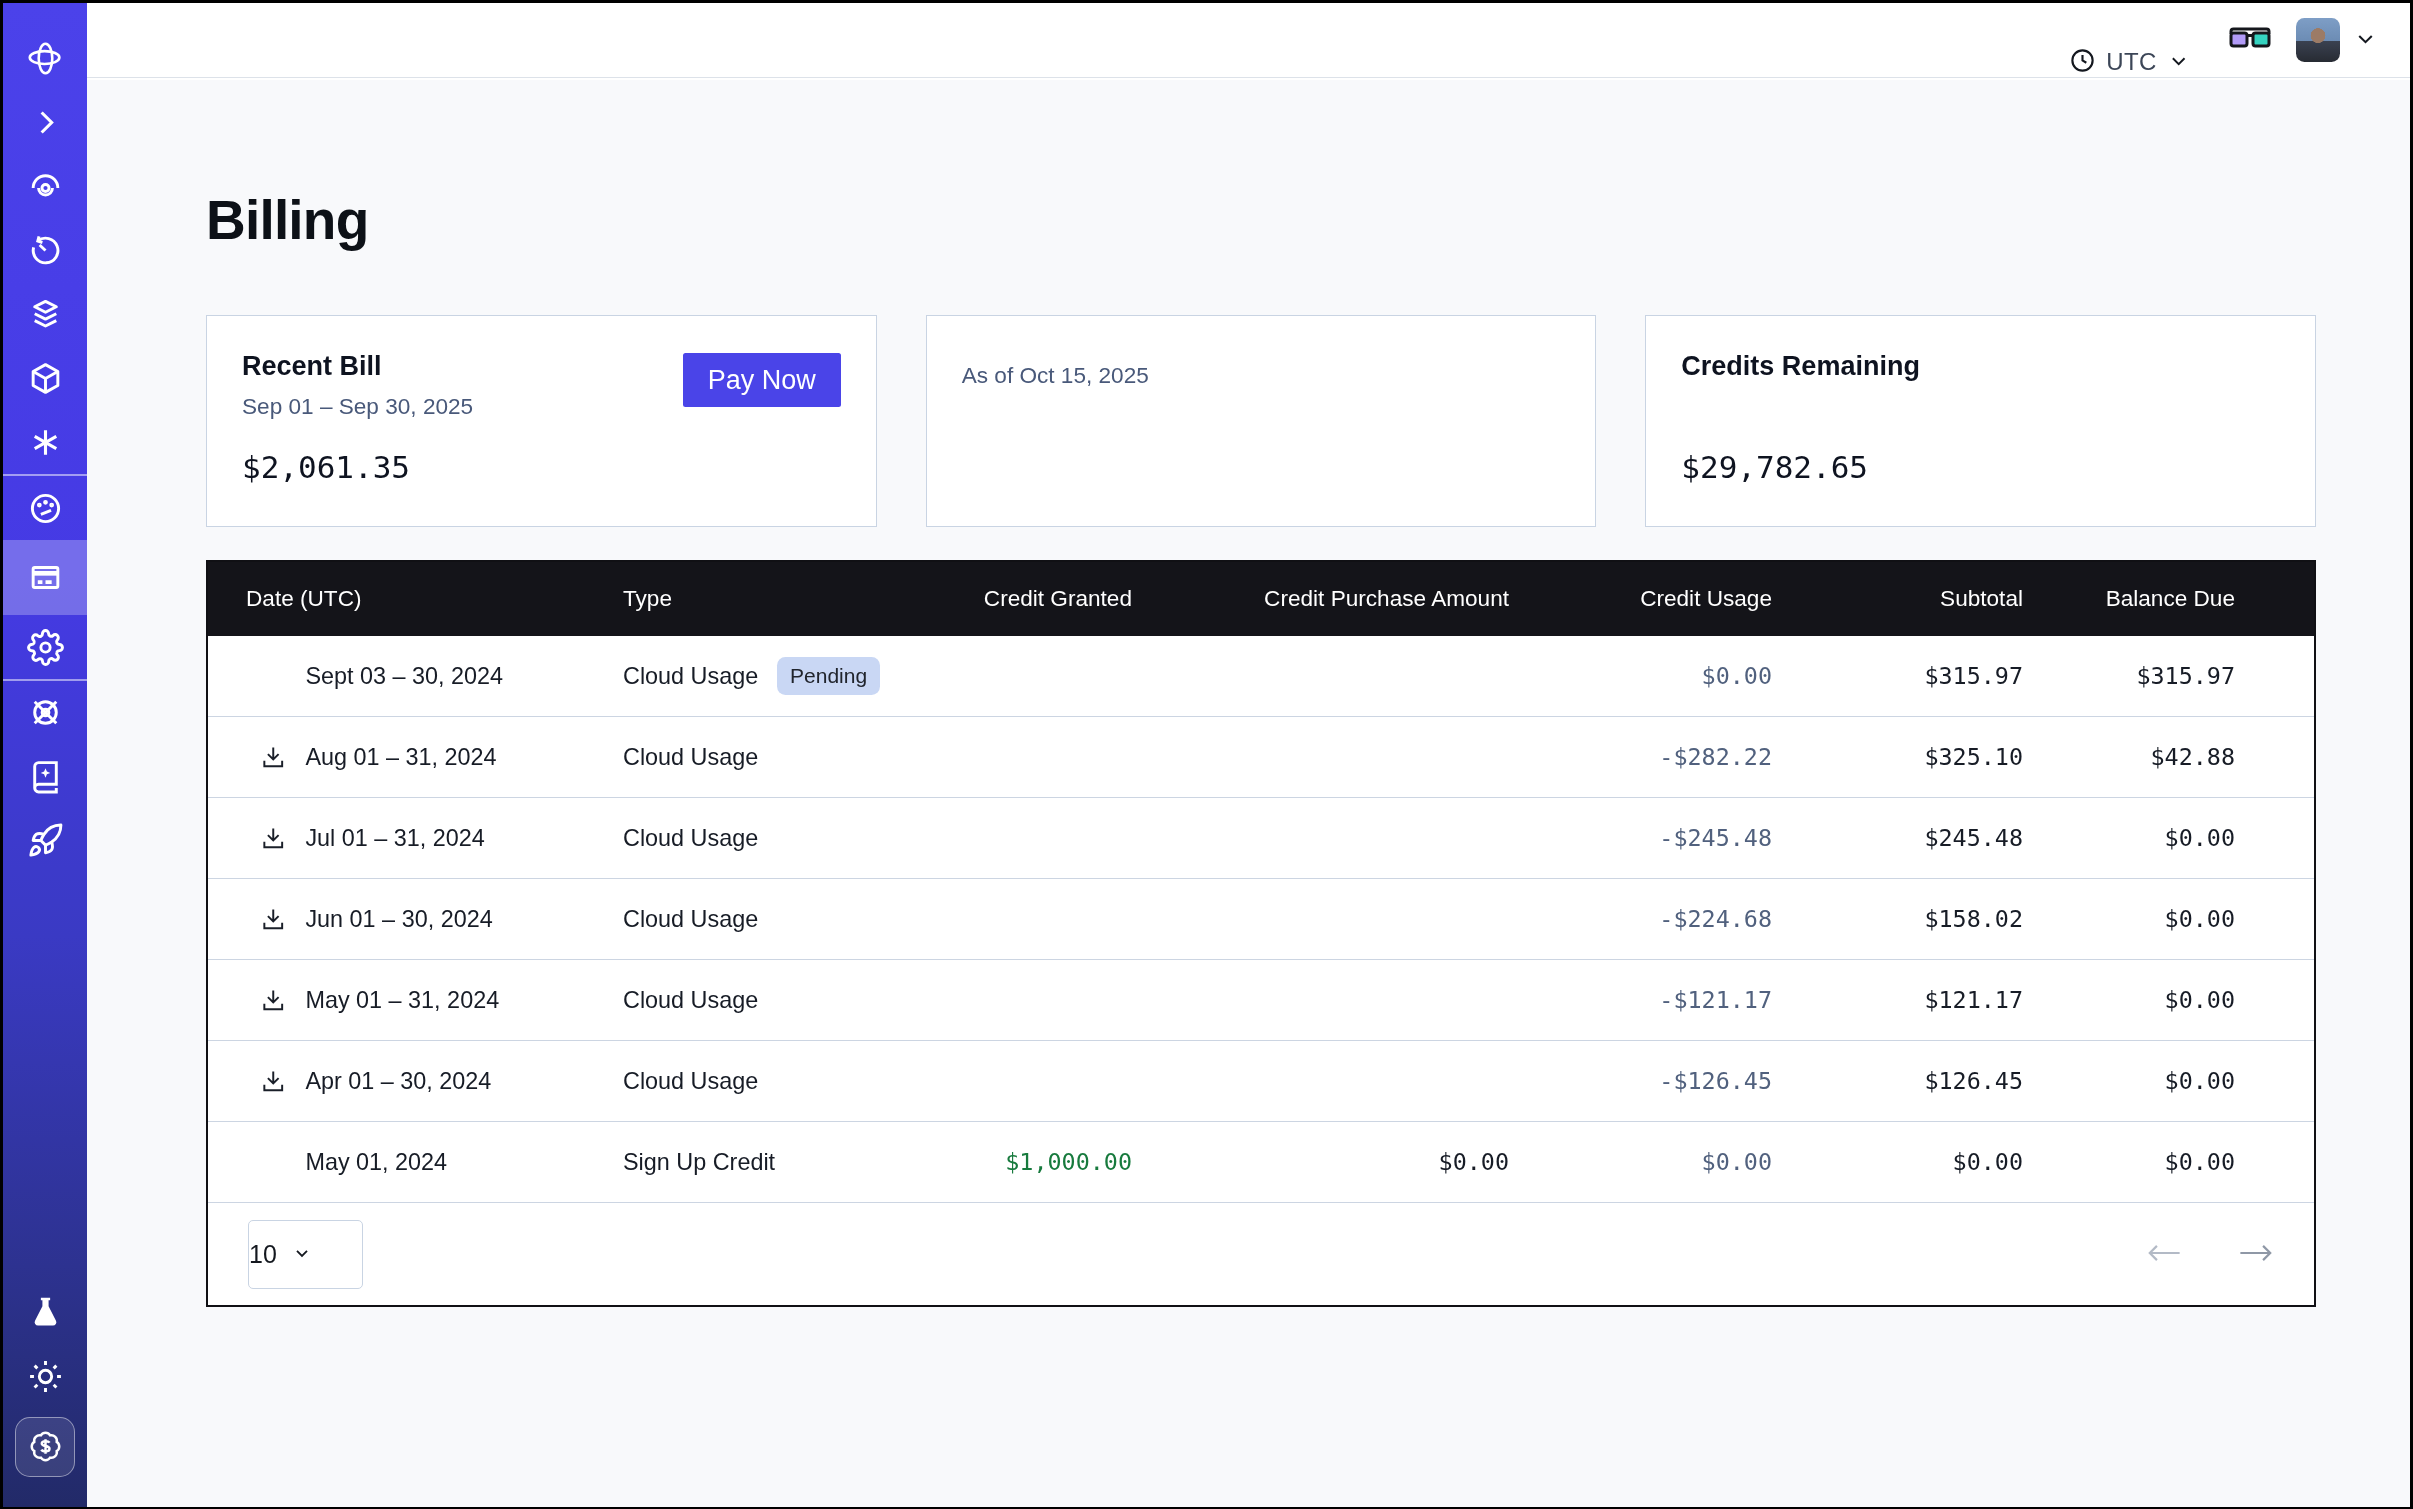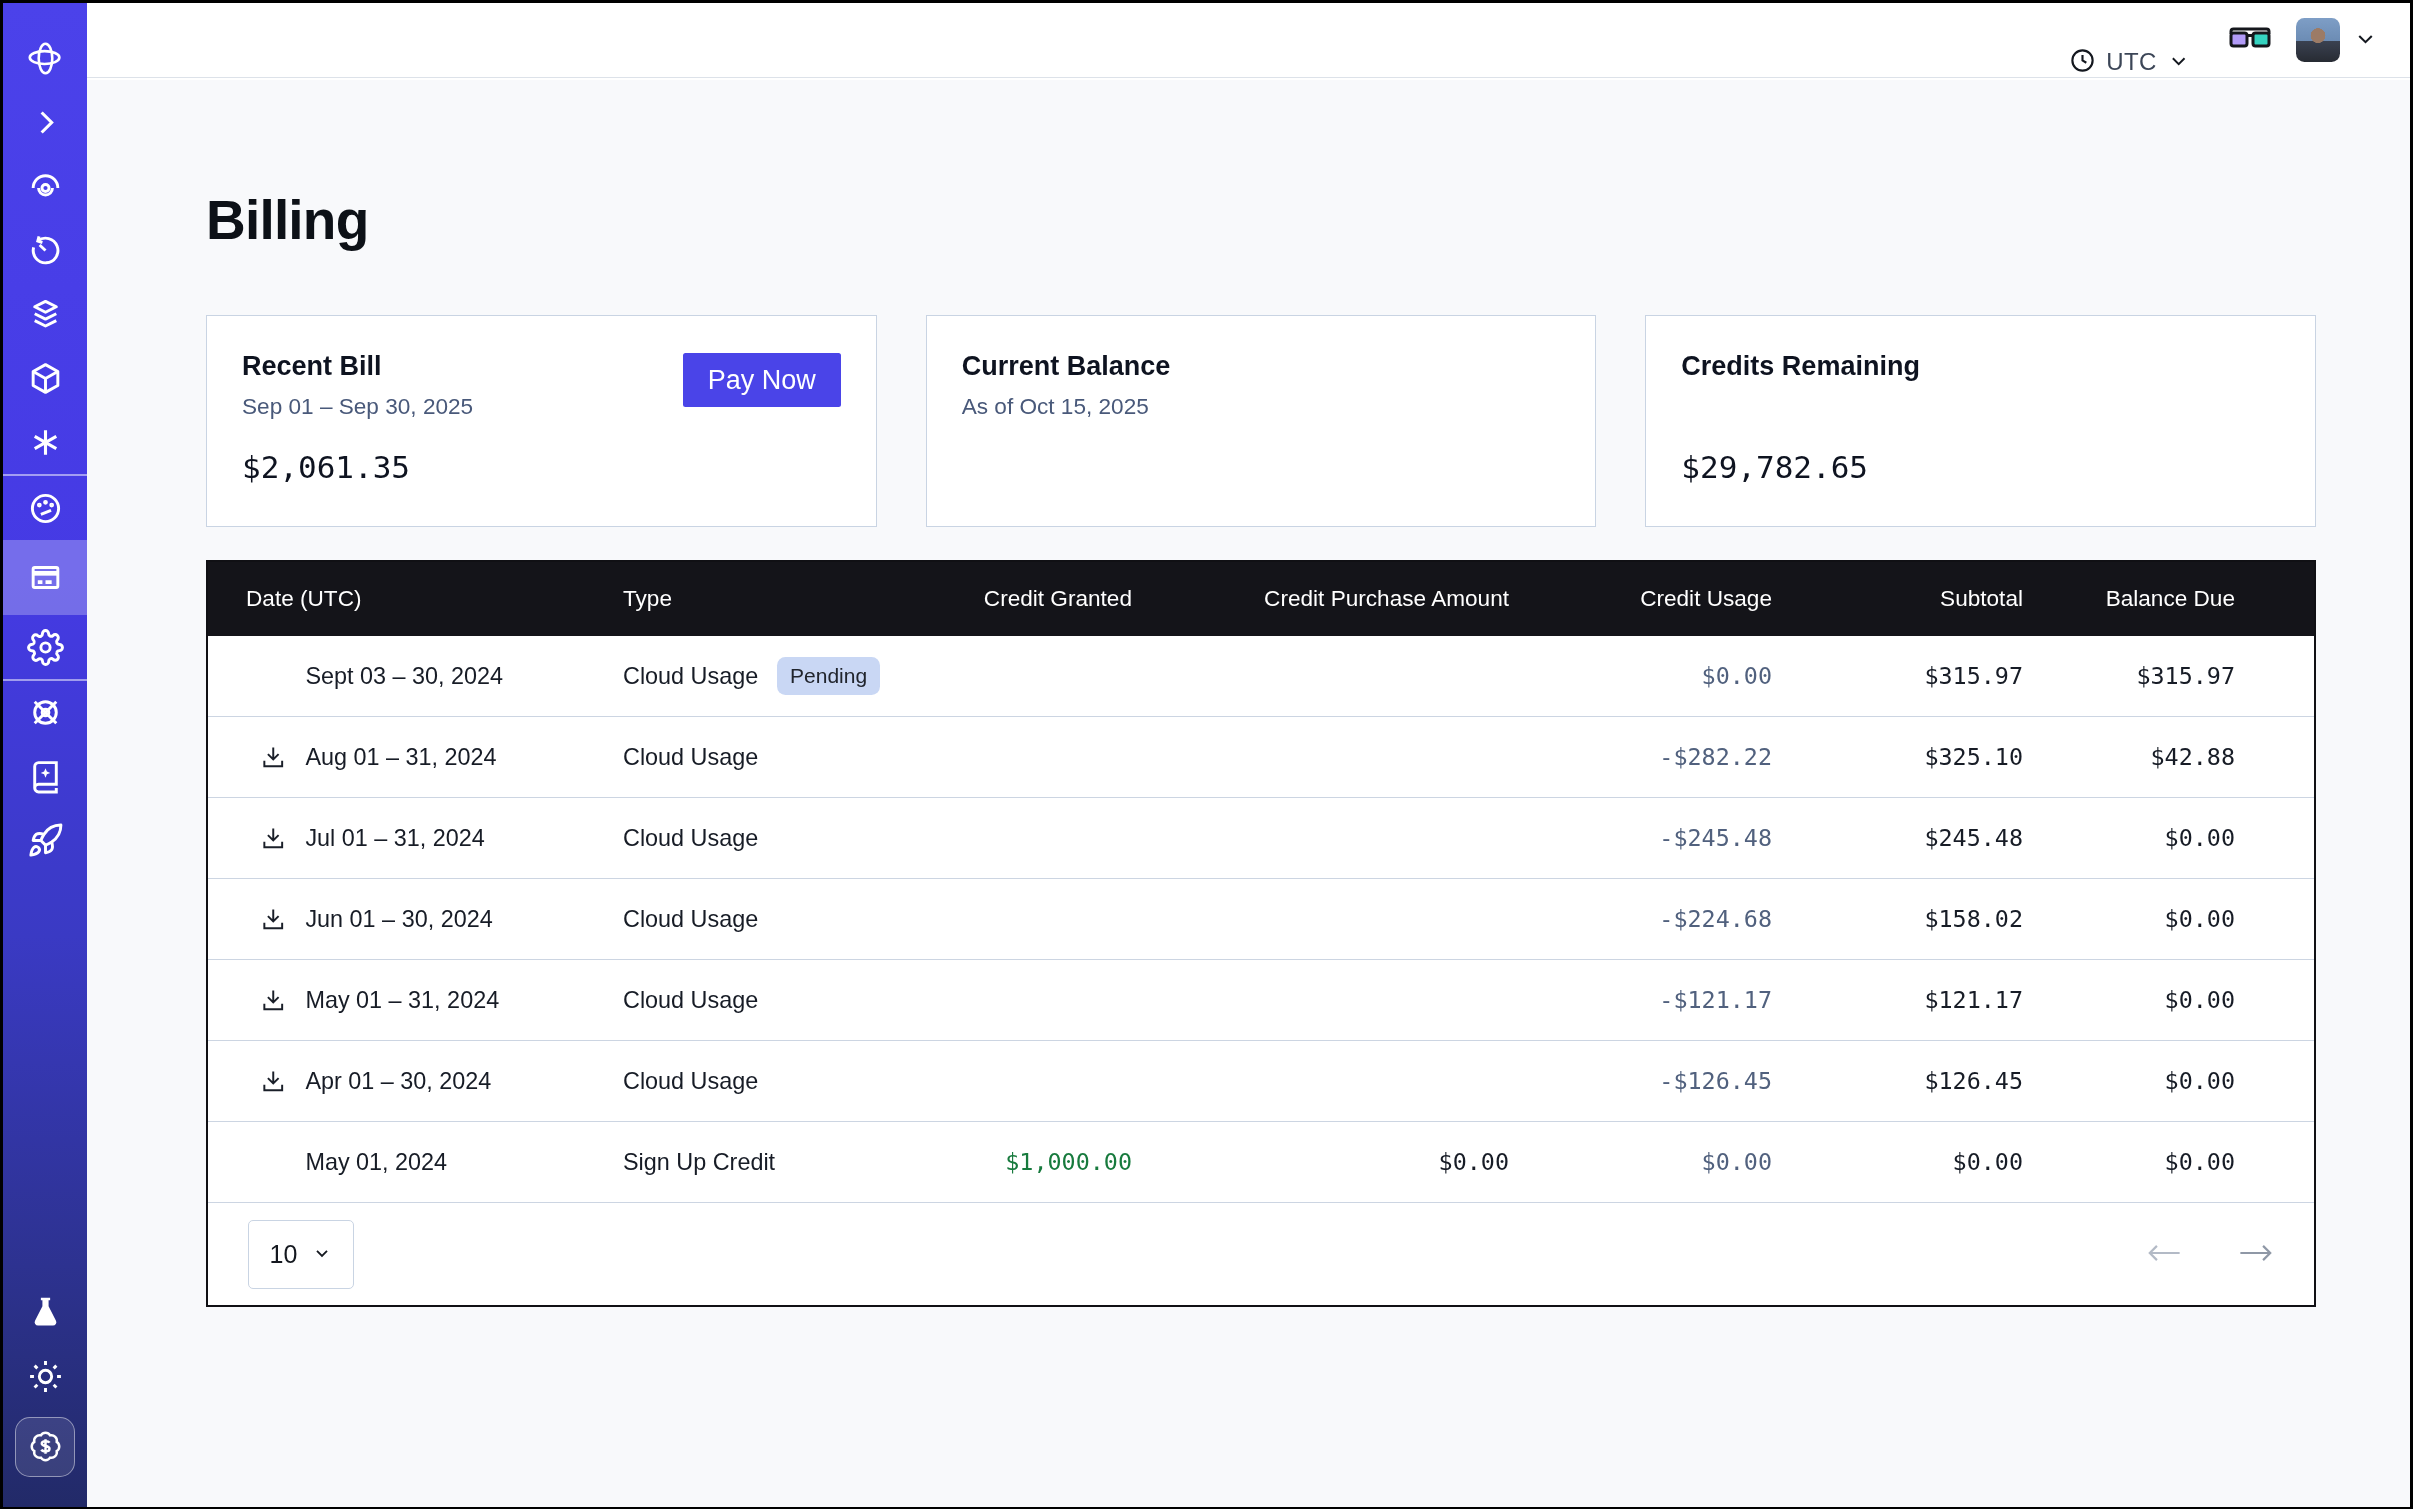--- a/index.html
+++ b/index.html
@@ -65,21 +65,21 @@
   .date-cell { display:flex; align-items:center; height:80px; padding-left:47px; gap:13.4px; }
   .dl-slot { width:37px; height:37px; flex:0 0 auto; display:flex; align-items:center; justify-content:center; }
   .dl-slot svg { width:28.5px; height:28.5px; cursor:pointer; }
   .type-cell { display:flex; align-items:center; gap:18.4px; }
   .badge { display:inline-block; background:#c9d7f4; color:#20242c; font-size:21px; padding:6.7px 13.4px; border-radius:8.4px; }
   td.usage { color:#51617e; }
   td.green { color:#177a3d; }
 
   .table-footer { height:102px; display:flex; align-items:center; padding:0 40px; background:#fff; }
   .page-size { display:flex; align-items:center; gap:15px; border:1.7px solid #c9d4e3; border-radius:5px;
-    width:106px; height:69px; justify-content:center; background:#fff; font-size:25px; color:#14181f; cursor:pointer; }
+    width:115px; height:69px; justify-content:flex-start; background:#fff; font-size:25px; color:#14181f; cursor:pointer; }
   .footer-spacer { flex:1; }
   .pg-arrows { display:flex; gap:54px; align-items:center; }
   .pg-arrows svg { width:37px; height:22px; cursor:pointer; }
 </style>
 </head>
 <body>
 
 <div class="frame">
 
   <aside class="sidebar">
@@ -256,21 +256,20 @@
     <h1 class="page-title">Billing</h1>
 
     <div class="cards">
       <div class="card">
         <div class="card-title">Recent Bill</div>
         <div class="card-sub">Sep 01 – Sep 30, 2025</div>
         <div class="card-amount">$2,061.35</div>
         <button class="pay-btn">Pay Now</button>
       </div>
       <div class="card">
-        <div class="card-title">Current Balance</div>
         <div class="card-sub">As of Oct 15, 2025</div>
       </div>
       <div class="card">
         <div class="card-title">Credits Remaining</div>
         <div class="card-sub"></div>
         <div class="card-amount">$29,782.65</div>
       </div>
     </div>
 
 

